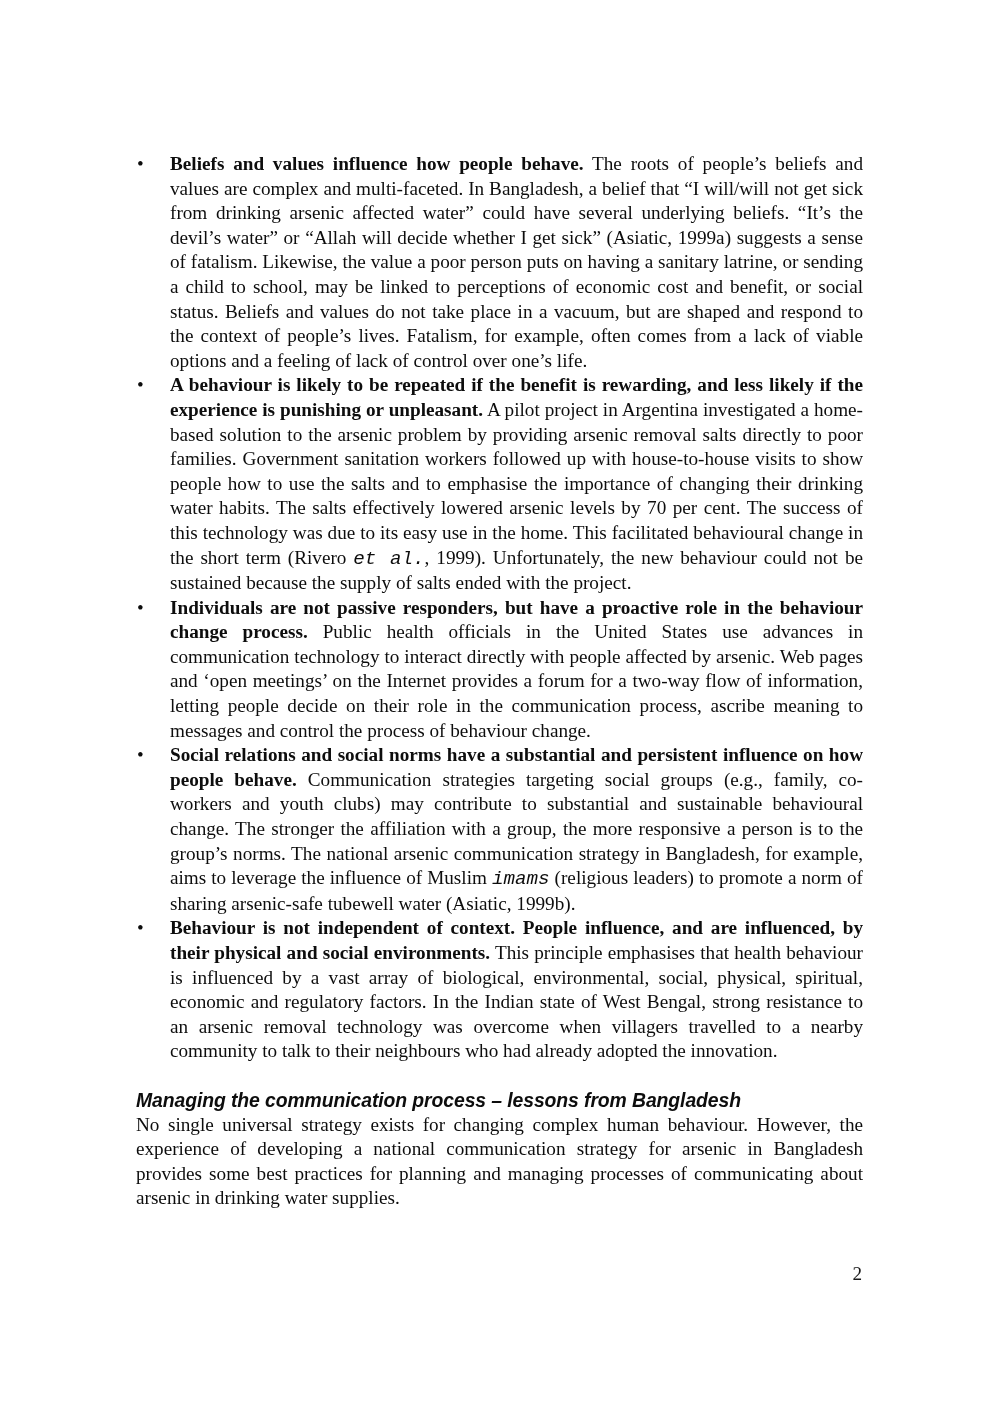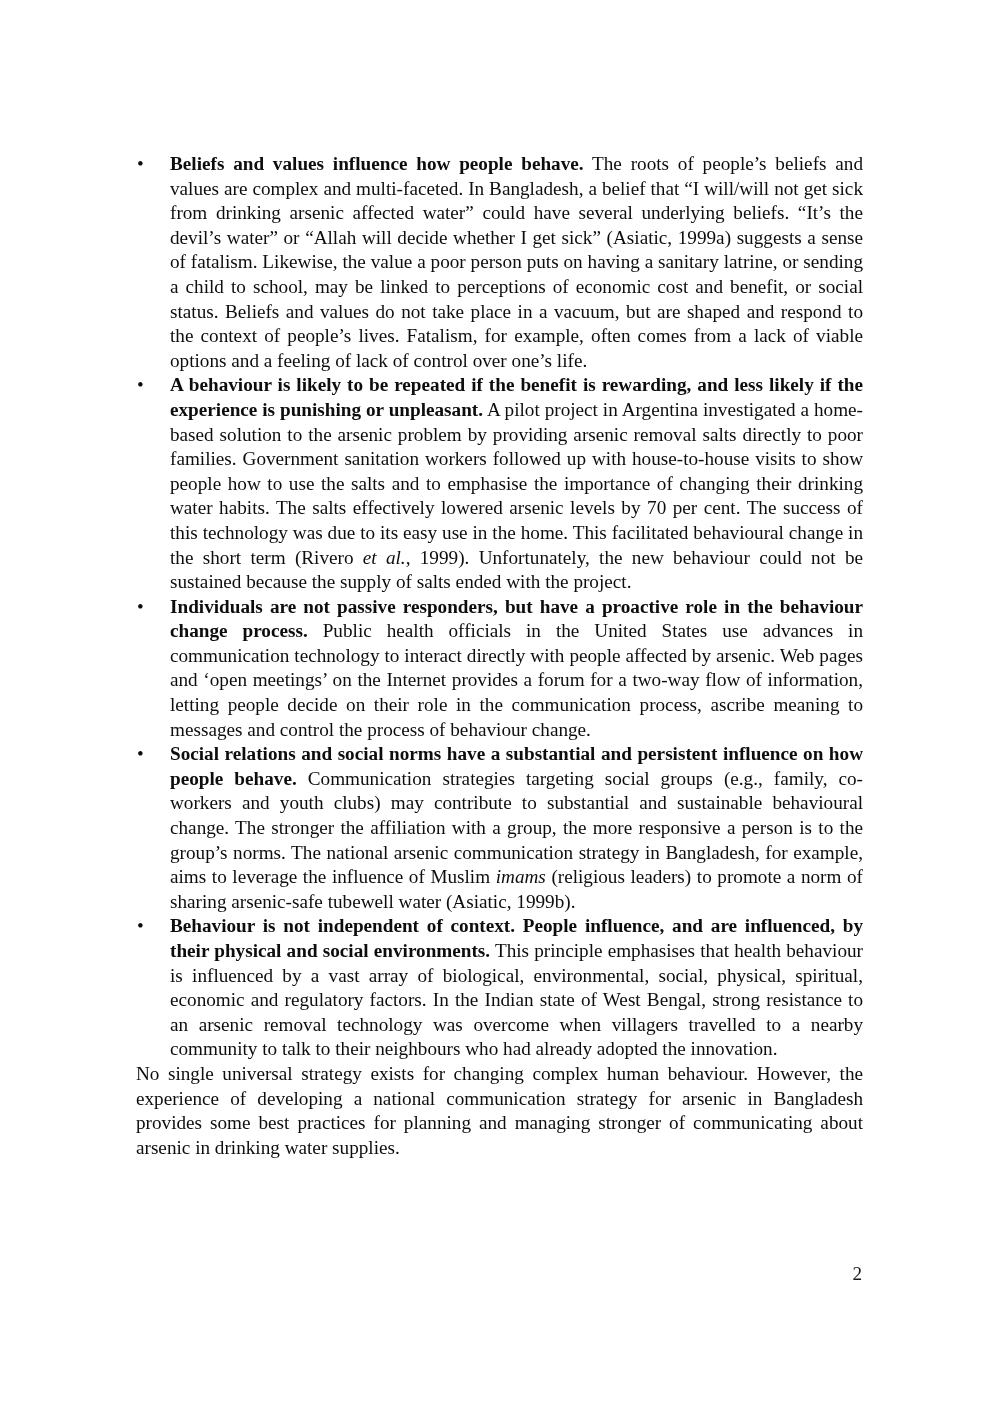--- a/index.html
+++ b/index.html
@@ -50,20 +50,21 @@
     width: 14px;
     font-size: 19.2px;
     line-height: 24.6px;
     text-align: left;
   }
   .lead {
     font-weight: bold;
   }
   .ital {
     font-style: italic;
+    font-family: Liberation Mono, monospace;
   }
 
   
   .section-heading {
     font-family: "Liberation Sans", "DejaVu Sans", sans-serif;
     font-weight: bold;
     font-style: italic;
     font-size: 19.4px;
     line-height: 24.6px;
     margin: 24px 0 0 0;
@@ -116,20 +117,21 @@
       <li>
         <span class="bullet-marker">•</span><span class="lead">Social relations and social norms have a substantial and persistent influence on how people behave.</span><span> Communication strategies targeting social groups (e.g., family, co-workers and youth clubs) may contribute to substantial and sustainable behavioural change. The stronger the affiliation with a group, the more responsive a person is to the group’s norms. The national arsenic communication strategy in Bangladesh, for example, aims to leverage the influence of Muslim </span><span class="ital">imams</span><span> (religious leaders) to promote a norm of sharing arsenic-safe tubewell water (Asiatic, 1999b).</span>
       </li>
 
       <li>
         <span class="bullet-marker">•</span><span class="lead">Behaviour is not independent of context. People influence, and are influenced, by their physical and social environments.</span><span> This principle emphasises that health behaviour is influenced by a vast array of biological, environmental, social, physical, spiritual, economic and regulatory factors. In the Indian state of West Bengal, strong resistance to an arsenic removal technology was overcome when villagers travelled to a nearby community to talk to their neighbours who had already adopted the innovation.</span>
       </li>
 
     </ul>
 
+    <h2 class="section-heading">Managing the communication process – lessons from Bangladesh</h2>
 
-    <p class="body-para">No single universal strategy exists for changing complex human behaviour. However, the experience of developing a national communication strategy for arsenic in Bangladesh provides some best practices for planning and managing stronger of communicating about arsenic in drinking water supplies.</p>
+    <p class="body-para">No single universal strategy exists for changing complex human behaviour. However, the experience of developing a national communication strategy for arsenic in Bangladesh provides some best practices for planning and managing processes of communicating about arsenic in drinking water supplies.</p>
 
   </div>
 
   <div class="page-number">2</div>
 
 </div>
 
 </body></html>

